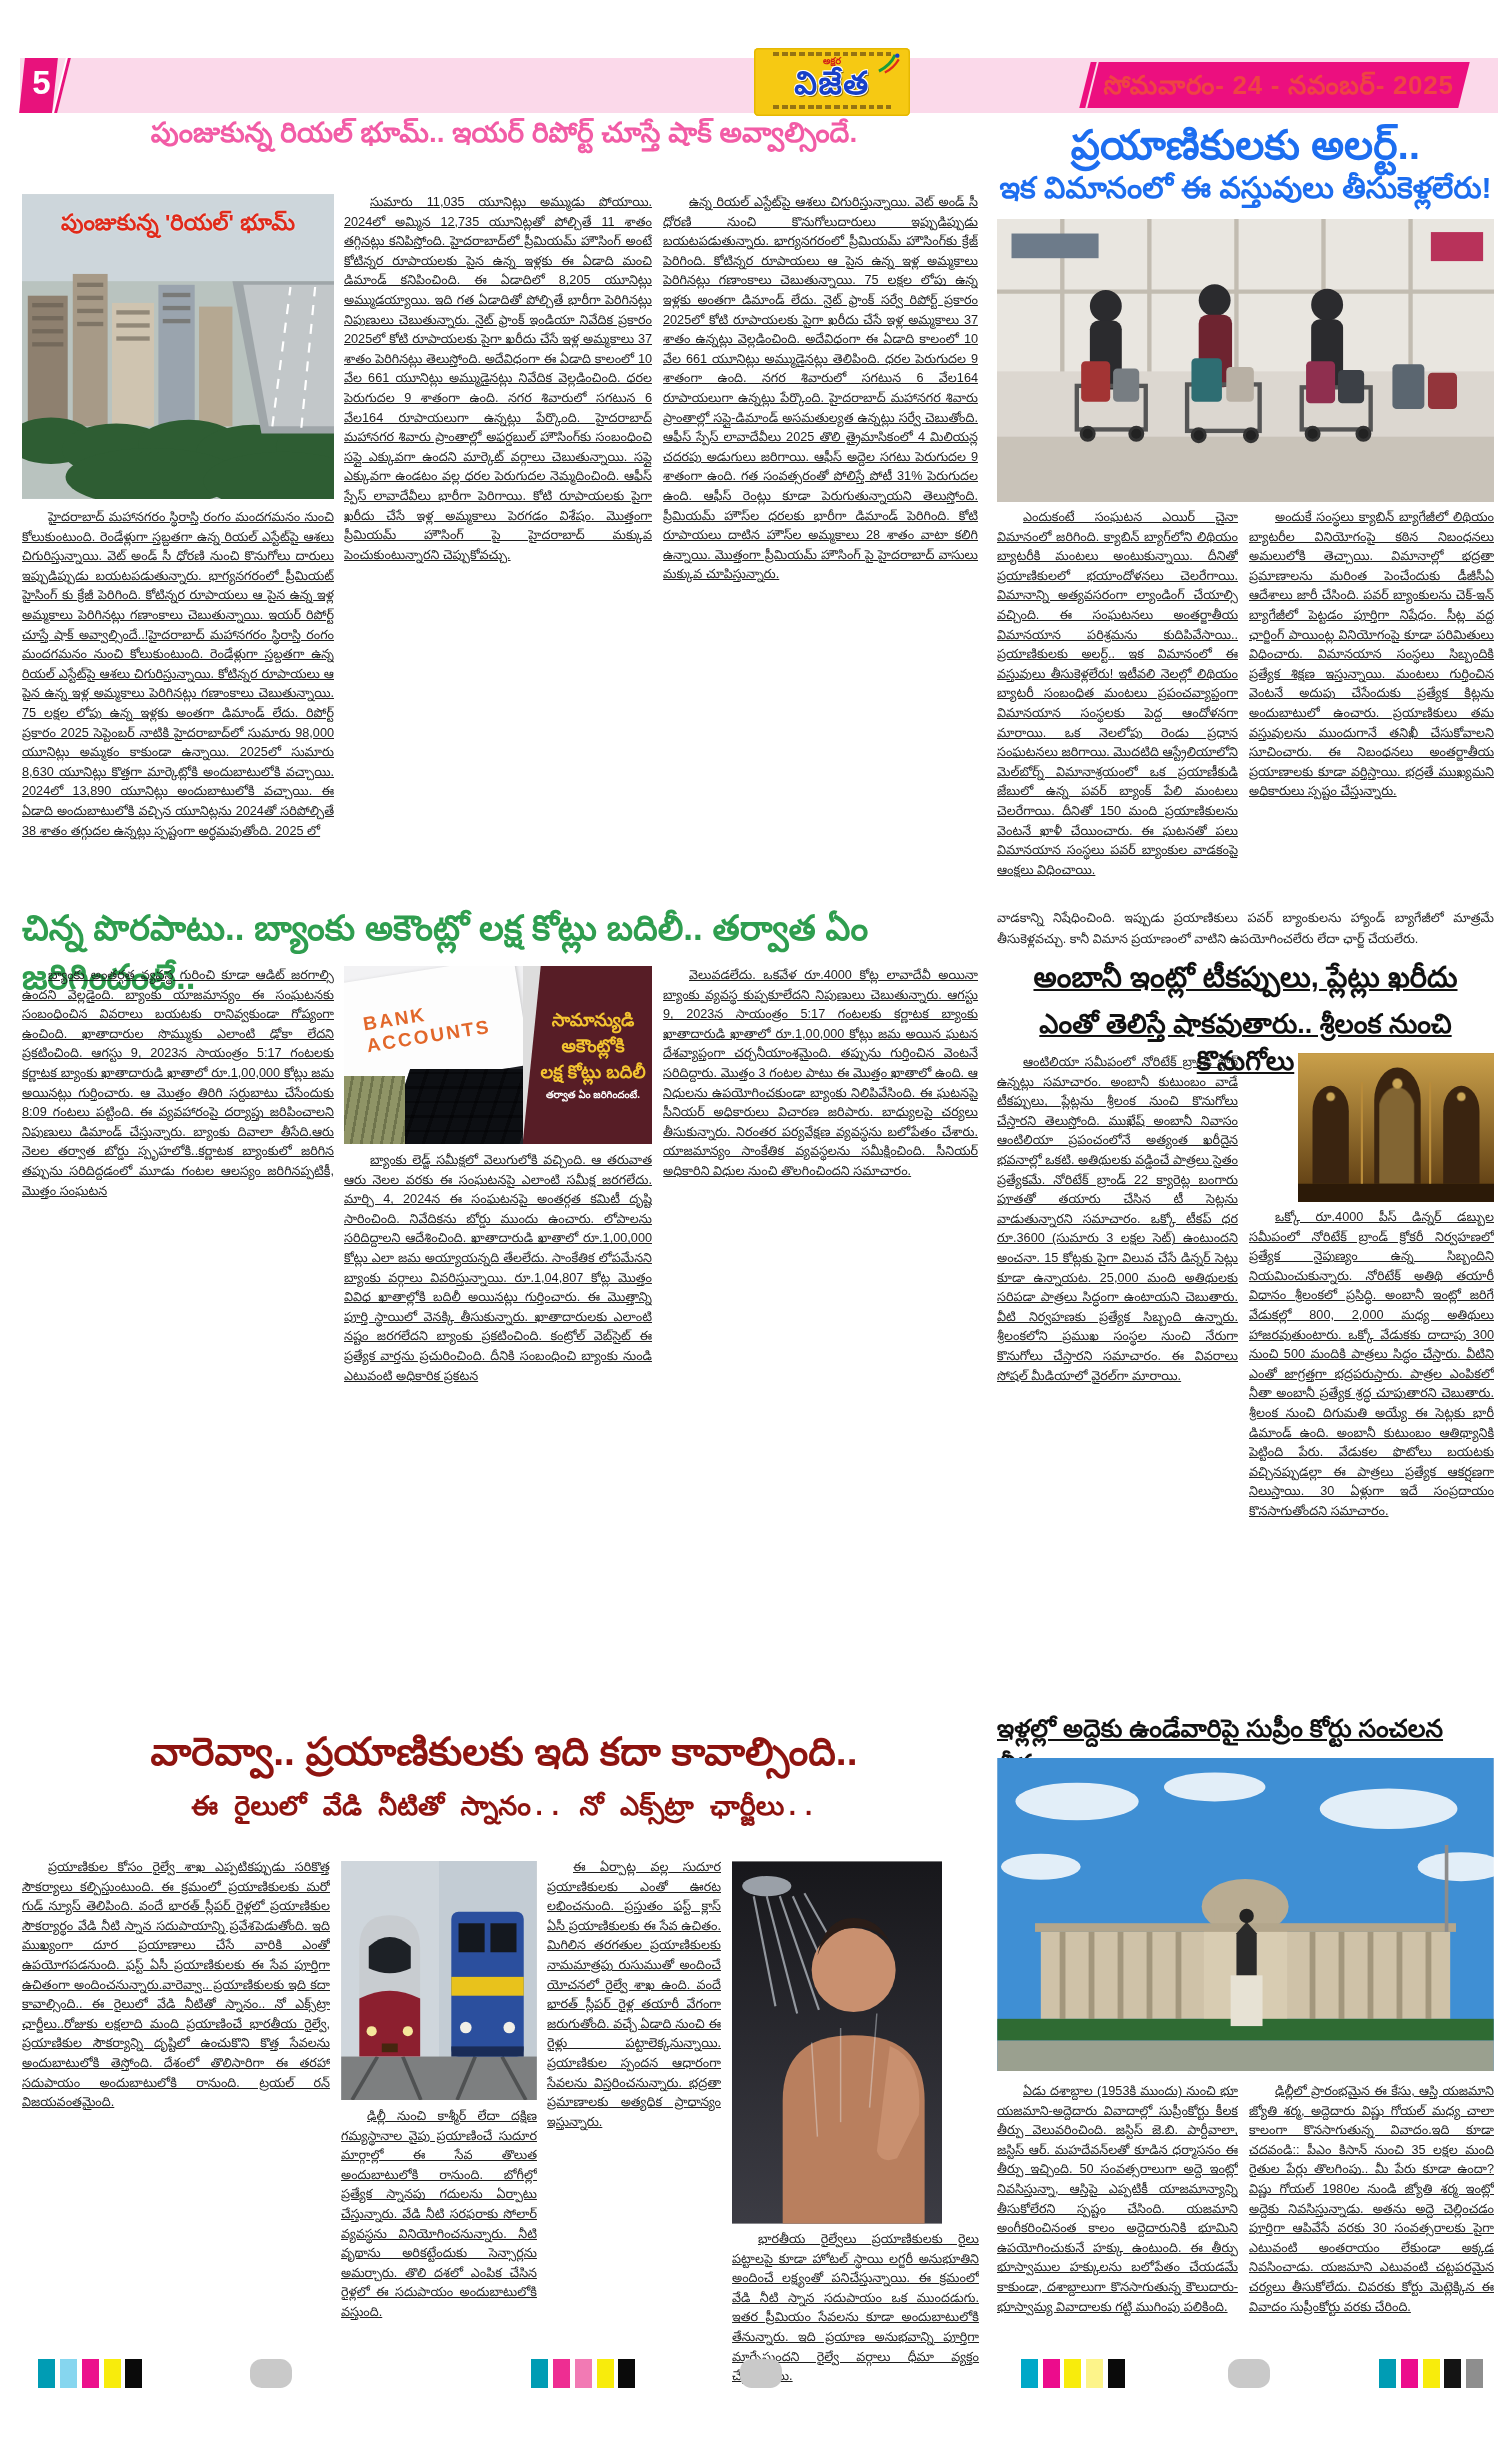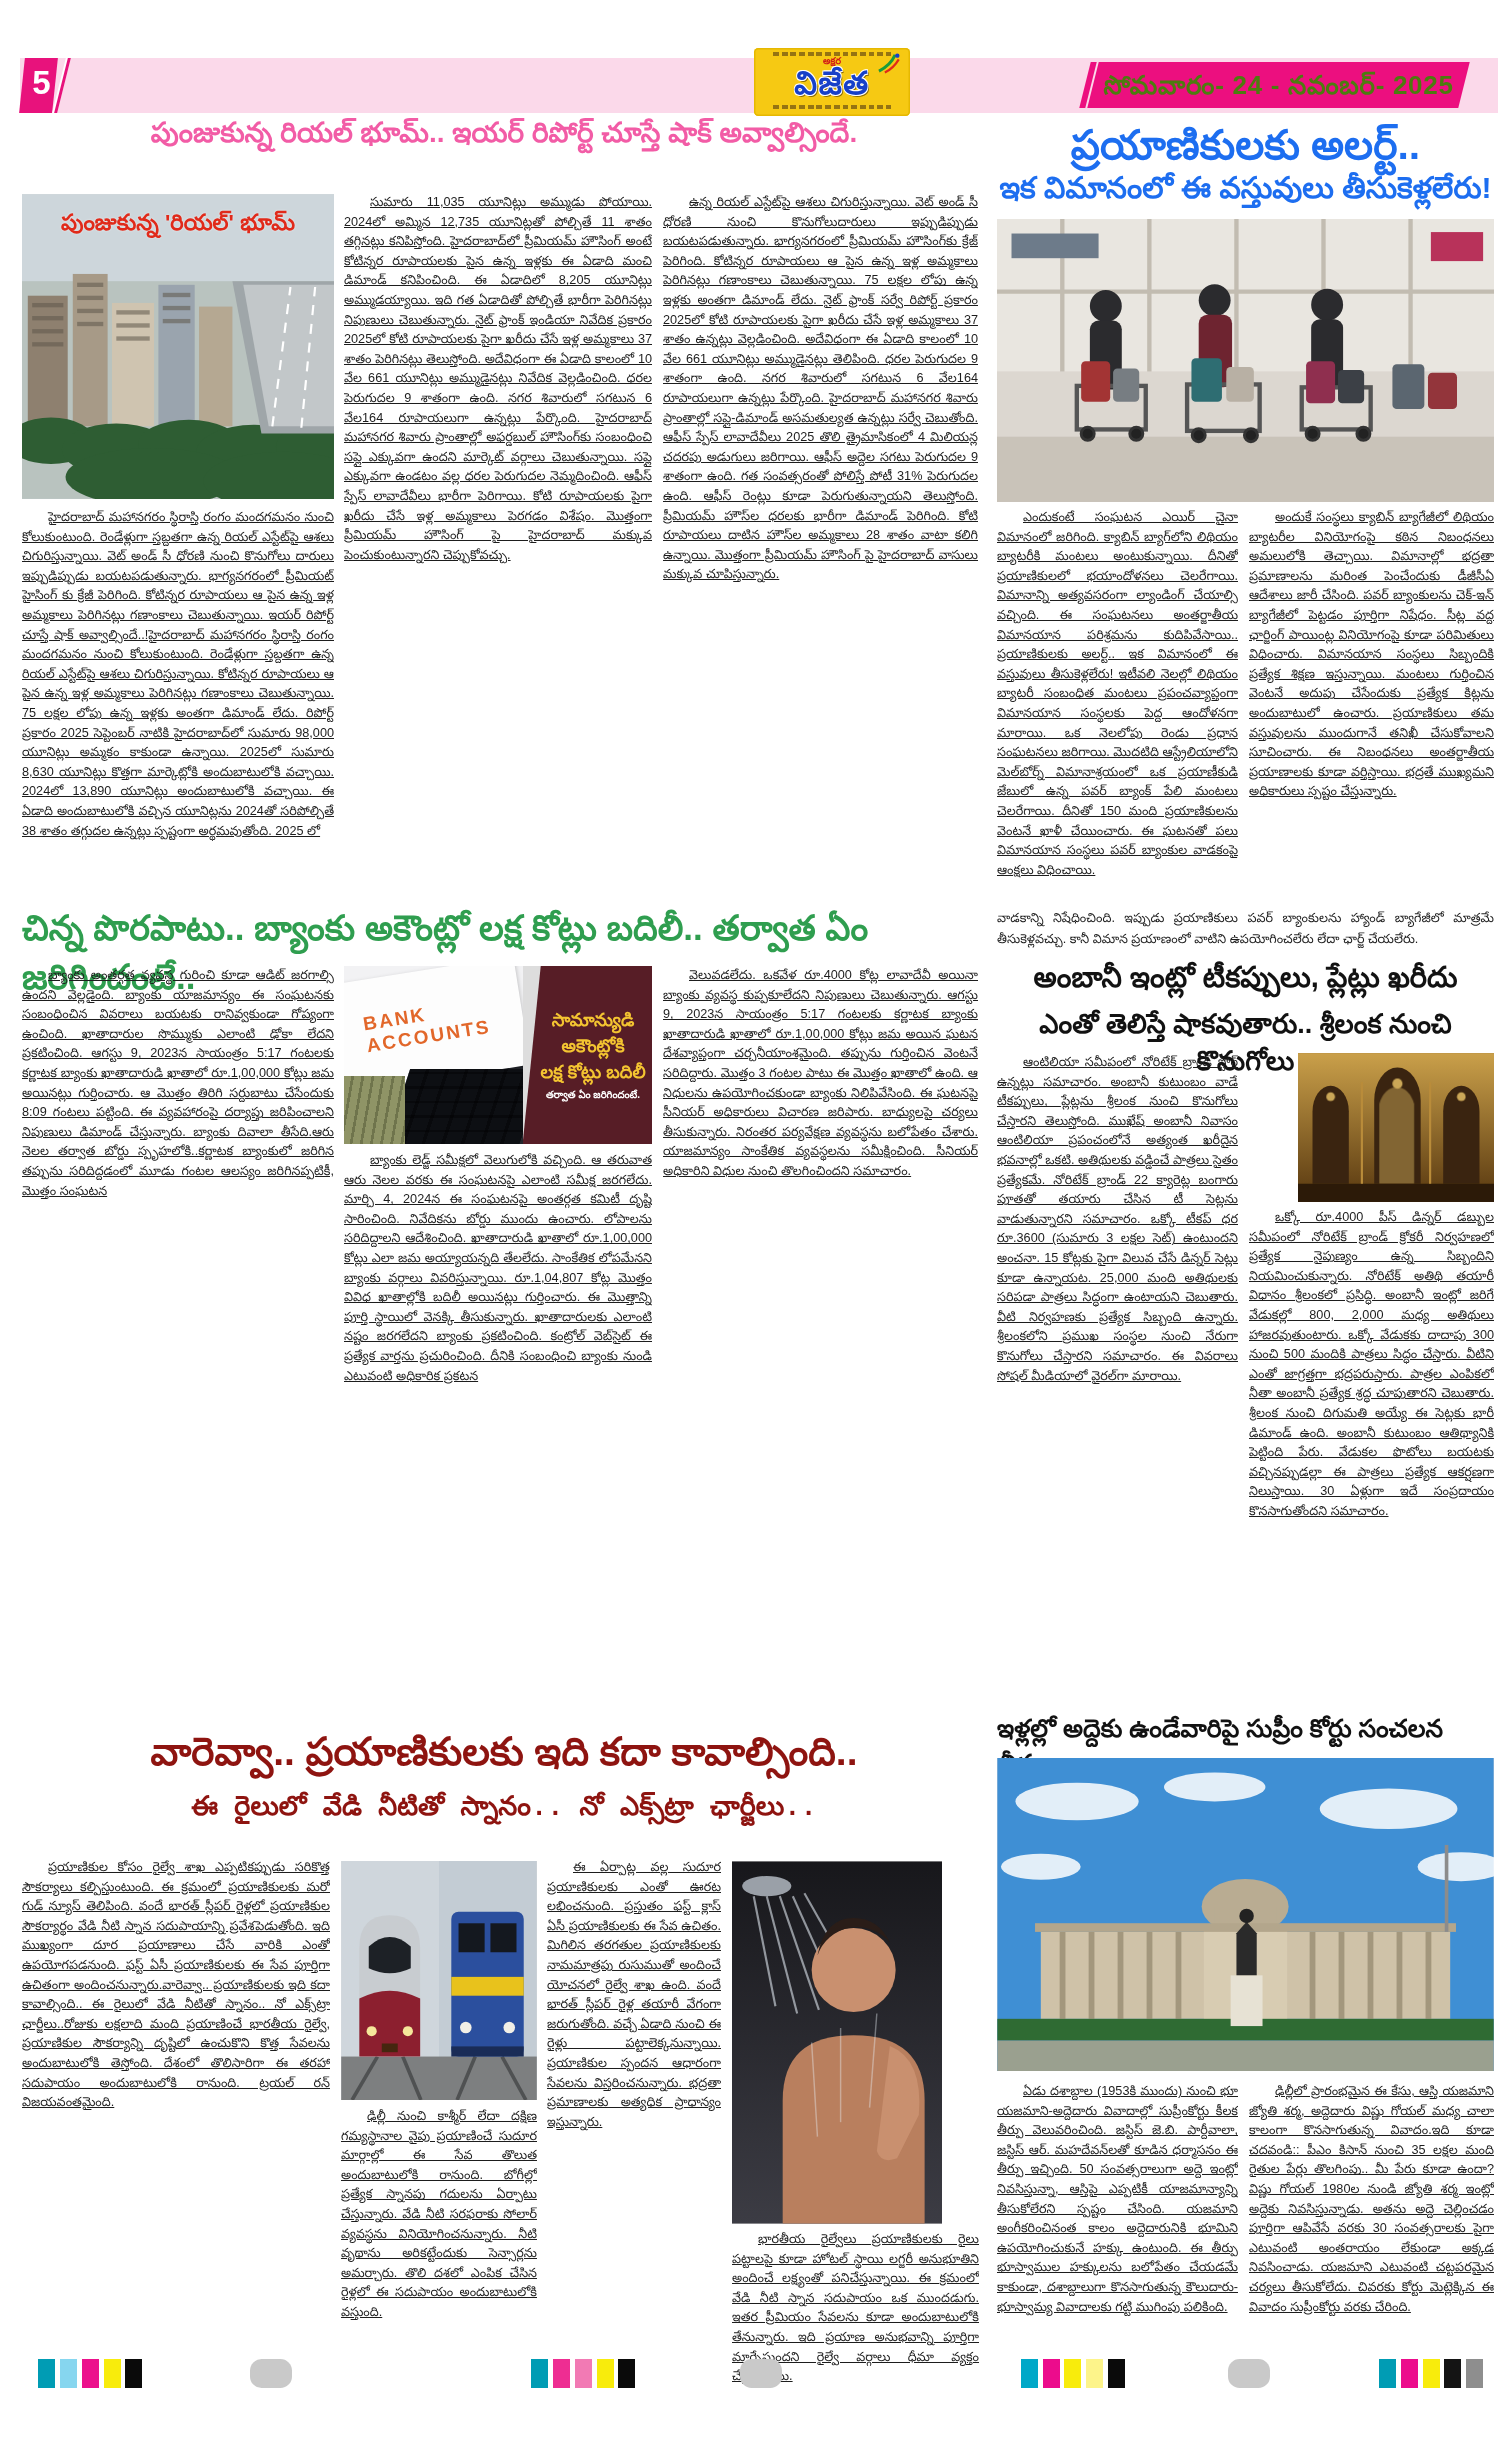--- a/index.html
+++ b/index.html
@@ -12,29 +12,29 @@
   .page-tab { left:22px; top:58px; width:33px; height:55px; background:#e8127c; transform:skewX(-6deg); }
   .page-tab-stripe { left:59px; top:58px; width:5px; height:55px; background:#ffffff; transform:skewX(-14deg); border-right:3.6px solid #e8127c; }
   .page-num { left:25px; top:64px; width:33px; text-align:center; color:#fff; font-size:33px; font-weight:bold; }
   .logo-box { left:754px; top:48px; width:156px; height:68px; background:#f6c913; border-radius:4.4px; box-shadow:0 0 0 1.5px #e6b800 inset; text-align:center; }
   .logo-tiny { height:4.4px; margin:3.6px 19px 0 19px; background:repeating-linear-gradient(90deg,#6b4f12 0 5.8px,transparent 5.8px 8.7px); opacity:.7; }
   .logo-small { color:#d01818; font-size:9.4px; font-weight:bold; line-height:10px; }
   .logo-title { color:#1740c8; font-size:32px; font-weight:bold; line-height:35px; letter-spacing:1.5px; text-shadow:0.7px 0.7px 0 #fff,-0.7px -0.7px 0 #fff,0.7px -0.7px 0 #fff,-0.7px 0.7px 0 #fff,1.5px 1.5px 0 #8a6a00; }
   .logo-swoosh { position:absolute; right:8.7px; top:4.4px; width:25px; height:22px; }
   .date-wrap { left:1093px; top:62px; width:371px; height:46px; background:#ec0f7f; transform:skewX(-14deg); }
   .date-stripe { left:1085px; top:62px; width:5.8px; height:46px; background:#ec0f7f; transform:skewX(-14deg); }
-  .date-text { left:1093px; top:70px; width:371px; text-align:center; color:#4d7c0f; font-size:26px; font-weight:bold; letter-spacing:0.7px; }
+  .date-text { left:1093px; top:70px; width:371px; text-align:center; color:#ef4444; font-size:26px; font-weight:bold; letter-spacing:0.7px; }
 
   
   .hl { font-weight:bold; text-align:center; }
   .h-pink { color:#f25ca6; }
   .h-blue { color:#1d6ef0; }
   .h-green { color:#2f9e4f; }
   .h-maroon { color:#8e1410; }
-  .h-black { color:#121212; }
+  .h-black { color:#121212;text-decoration:underline; }
 
   
   .col { font-size:12.7px; line-height:19.6px; text-align:justify; color:#1d1d1d; overflow:hidden; text-indent:26px; word-break:break-word;text-decoration:underline; }
   .tail { font-size:12.7px; line-height:21px; text-align:justify; color:#1d1d1d; overflow:hidden; }
 
   
   .img { overflow:hidden; background:#ddd; }
   .img svg { display:block; }
   .inset-title { position:absolute; left:0; right:0; top:16px; text-align:center; color:#e02a1a; font-size:22.5px; font-weight:bold; text-shadow:0 0 2.2px #ffffffaa; }
 

